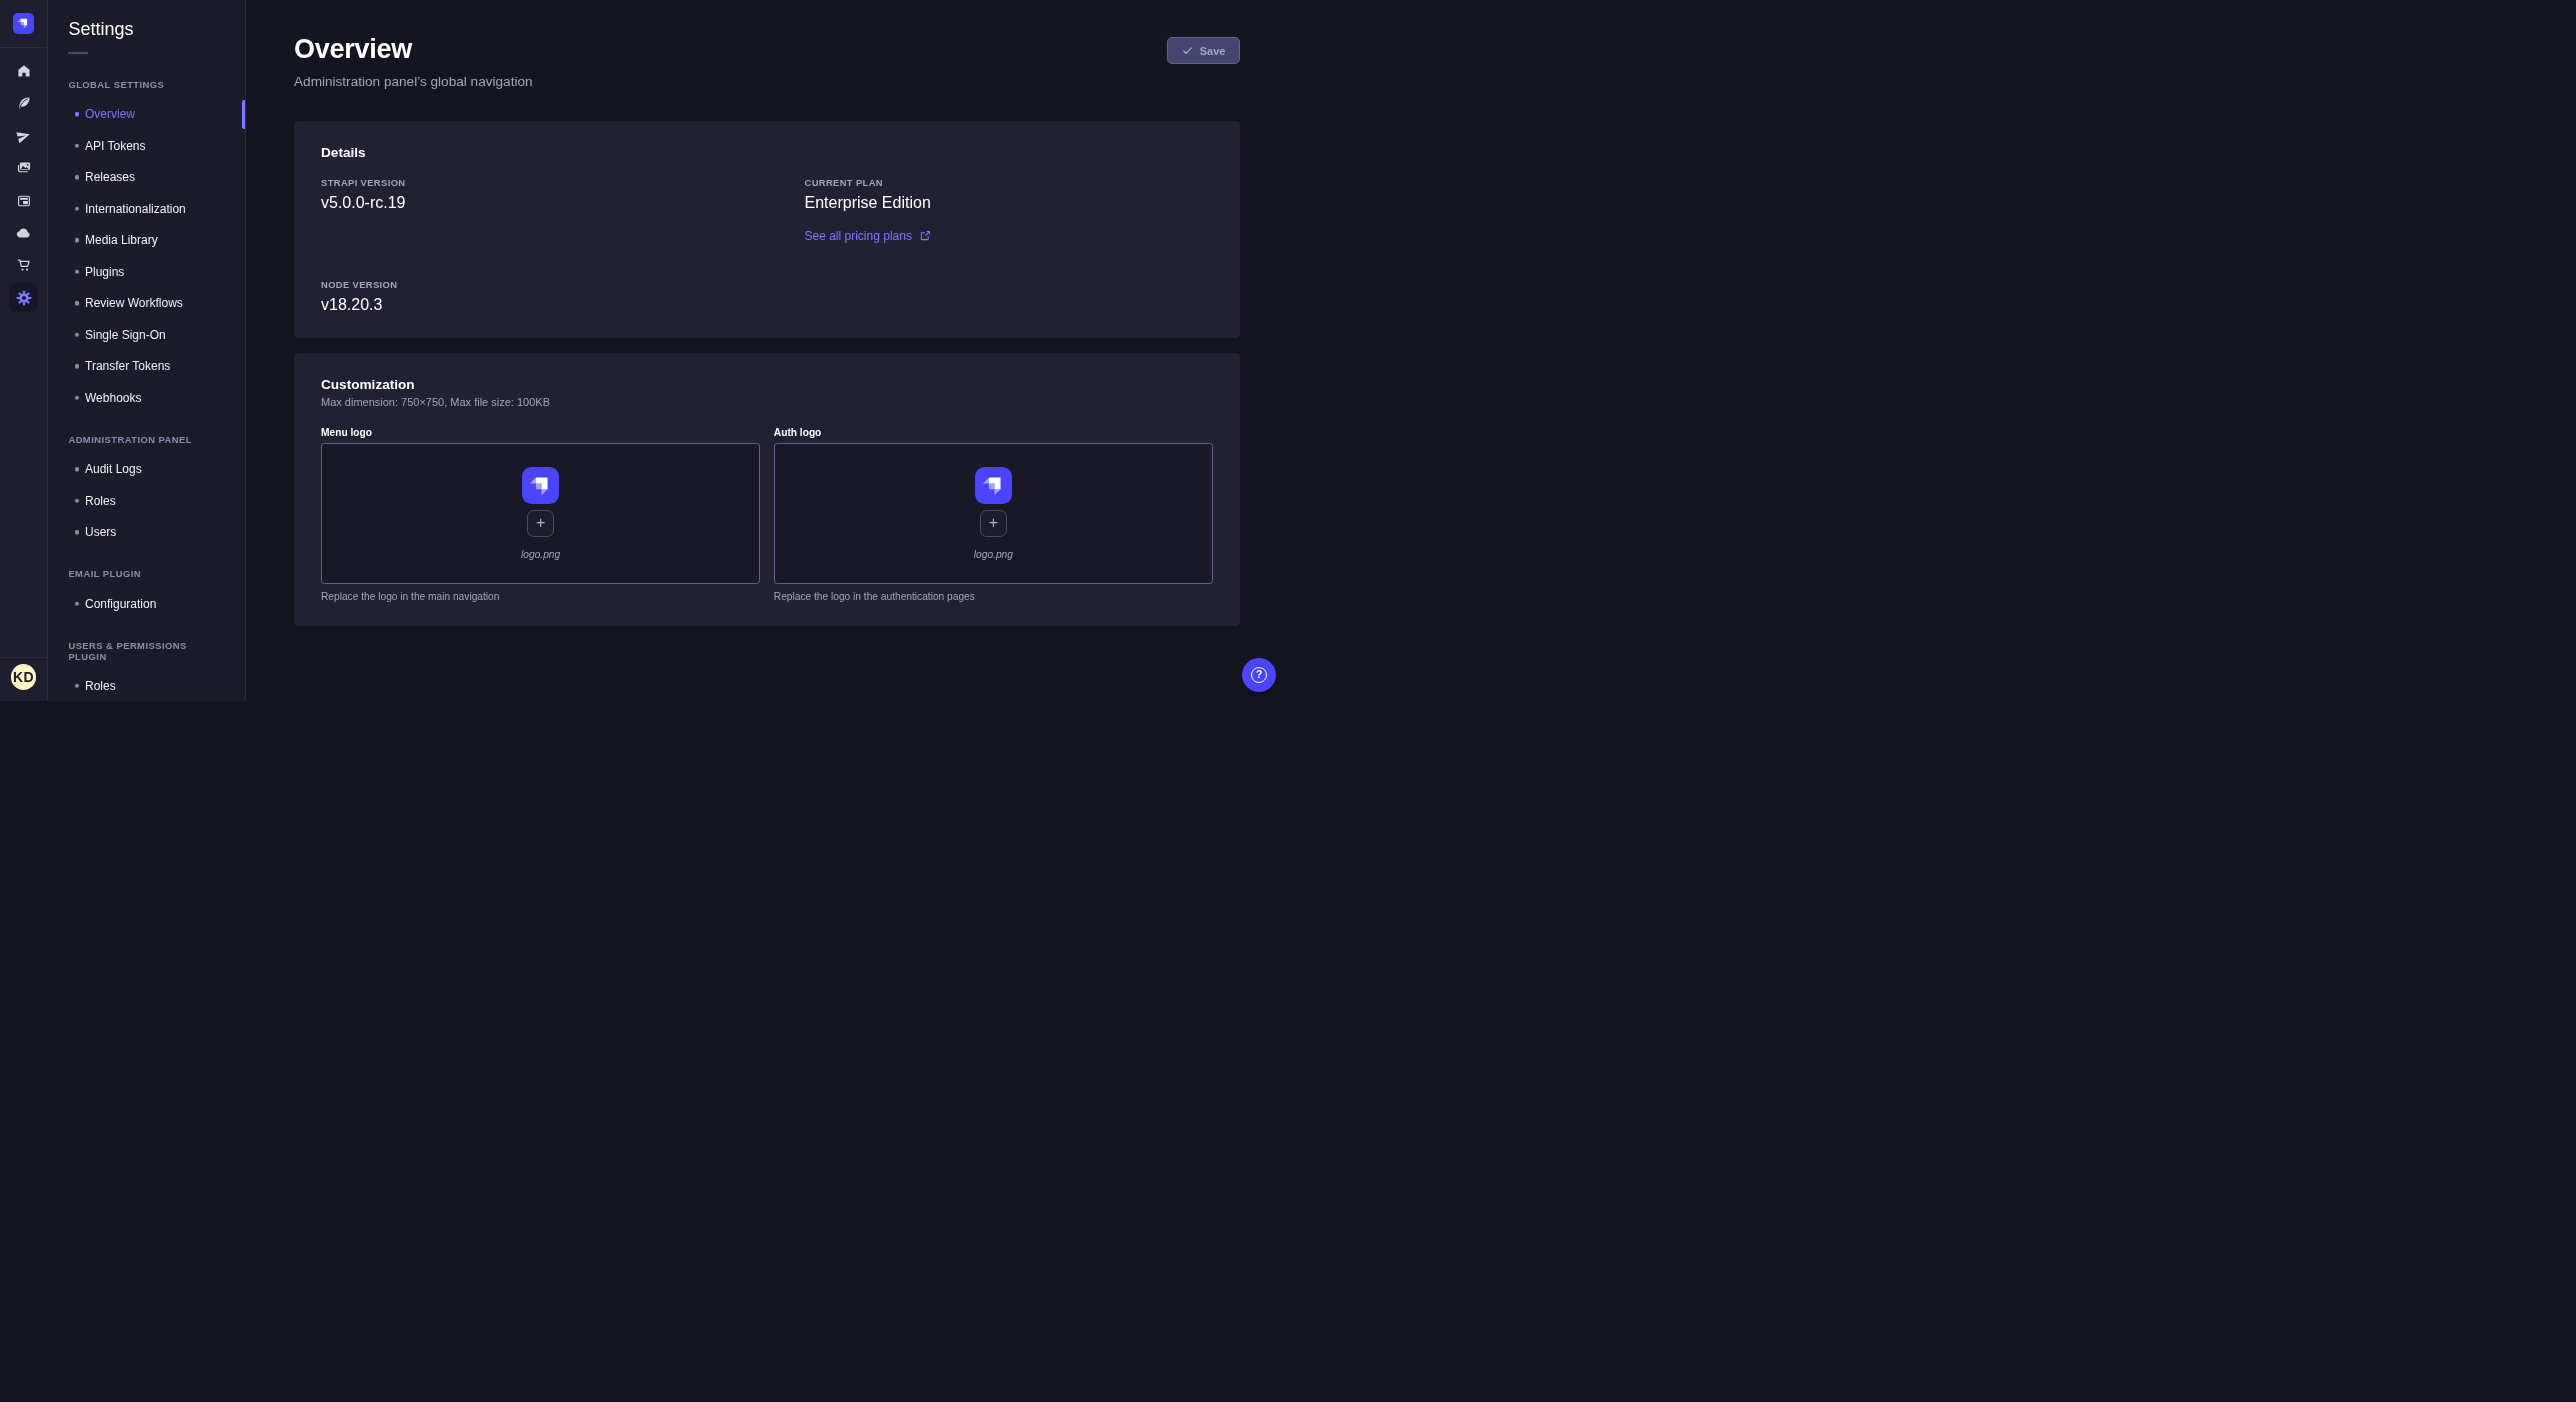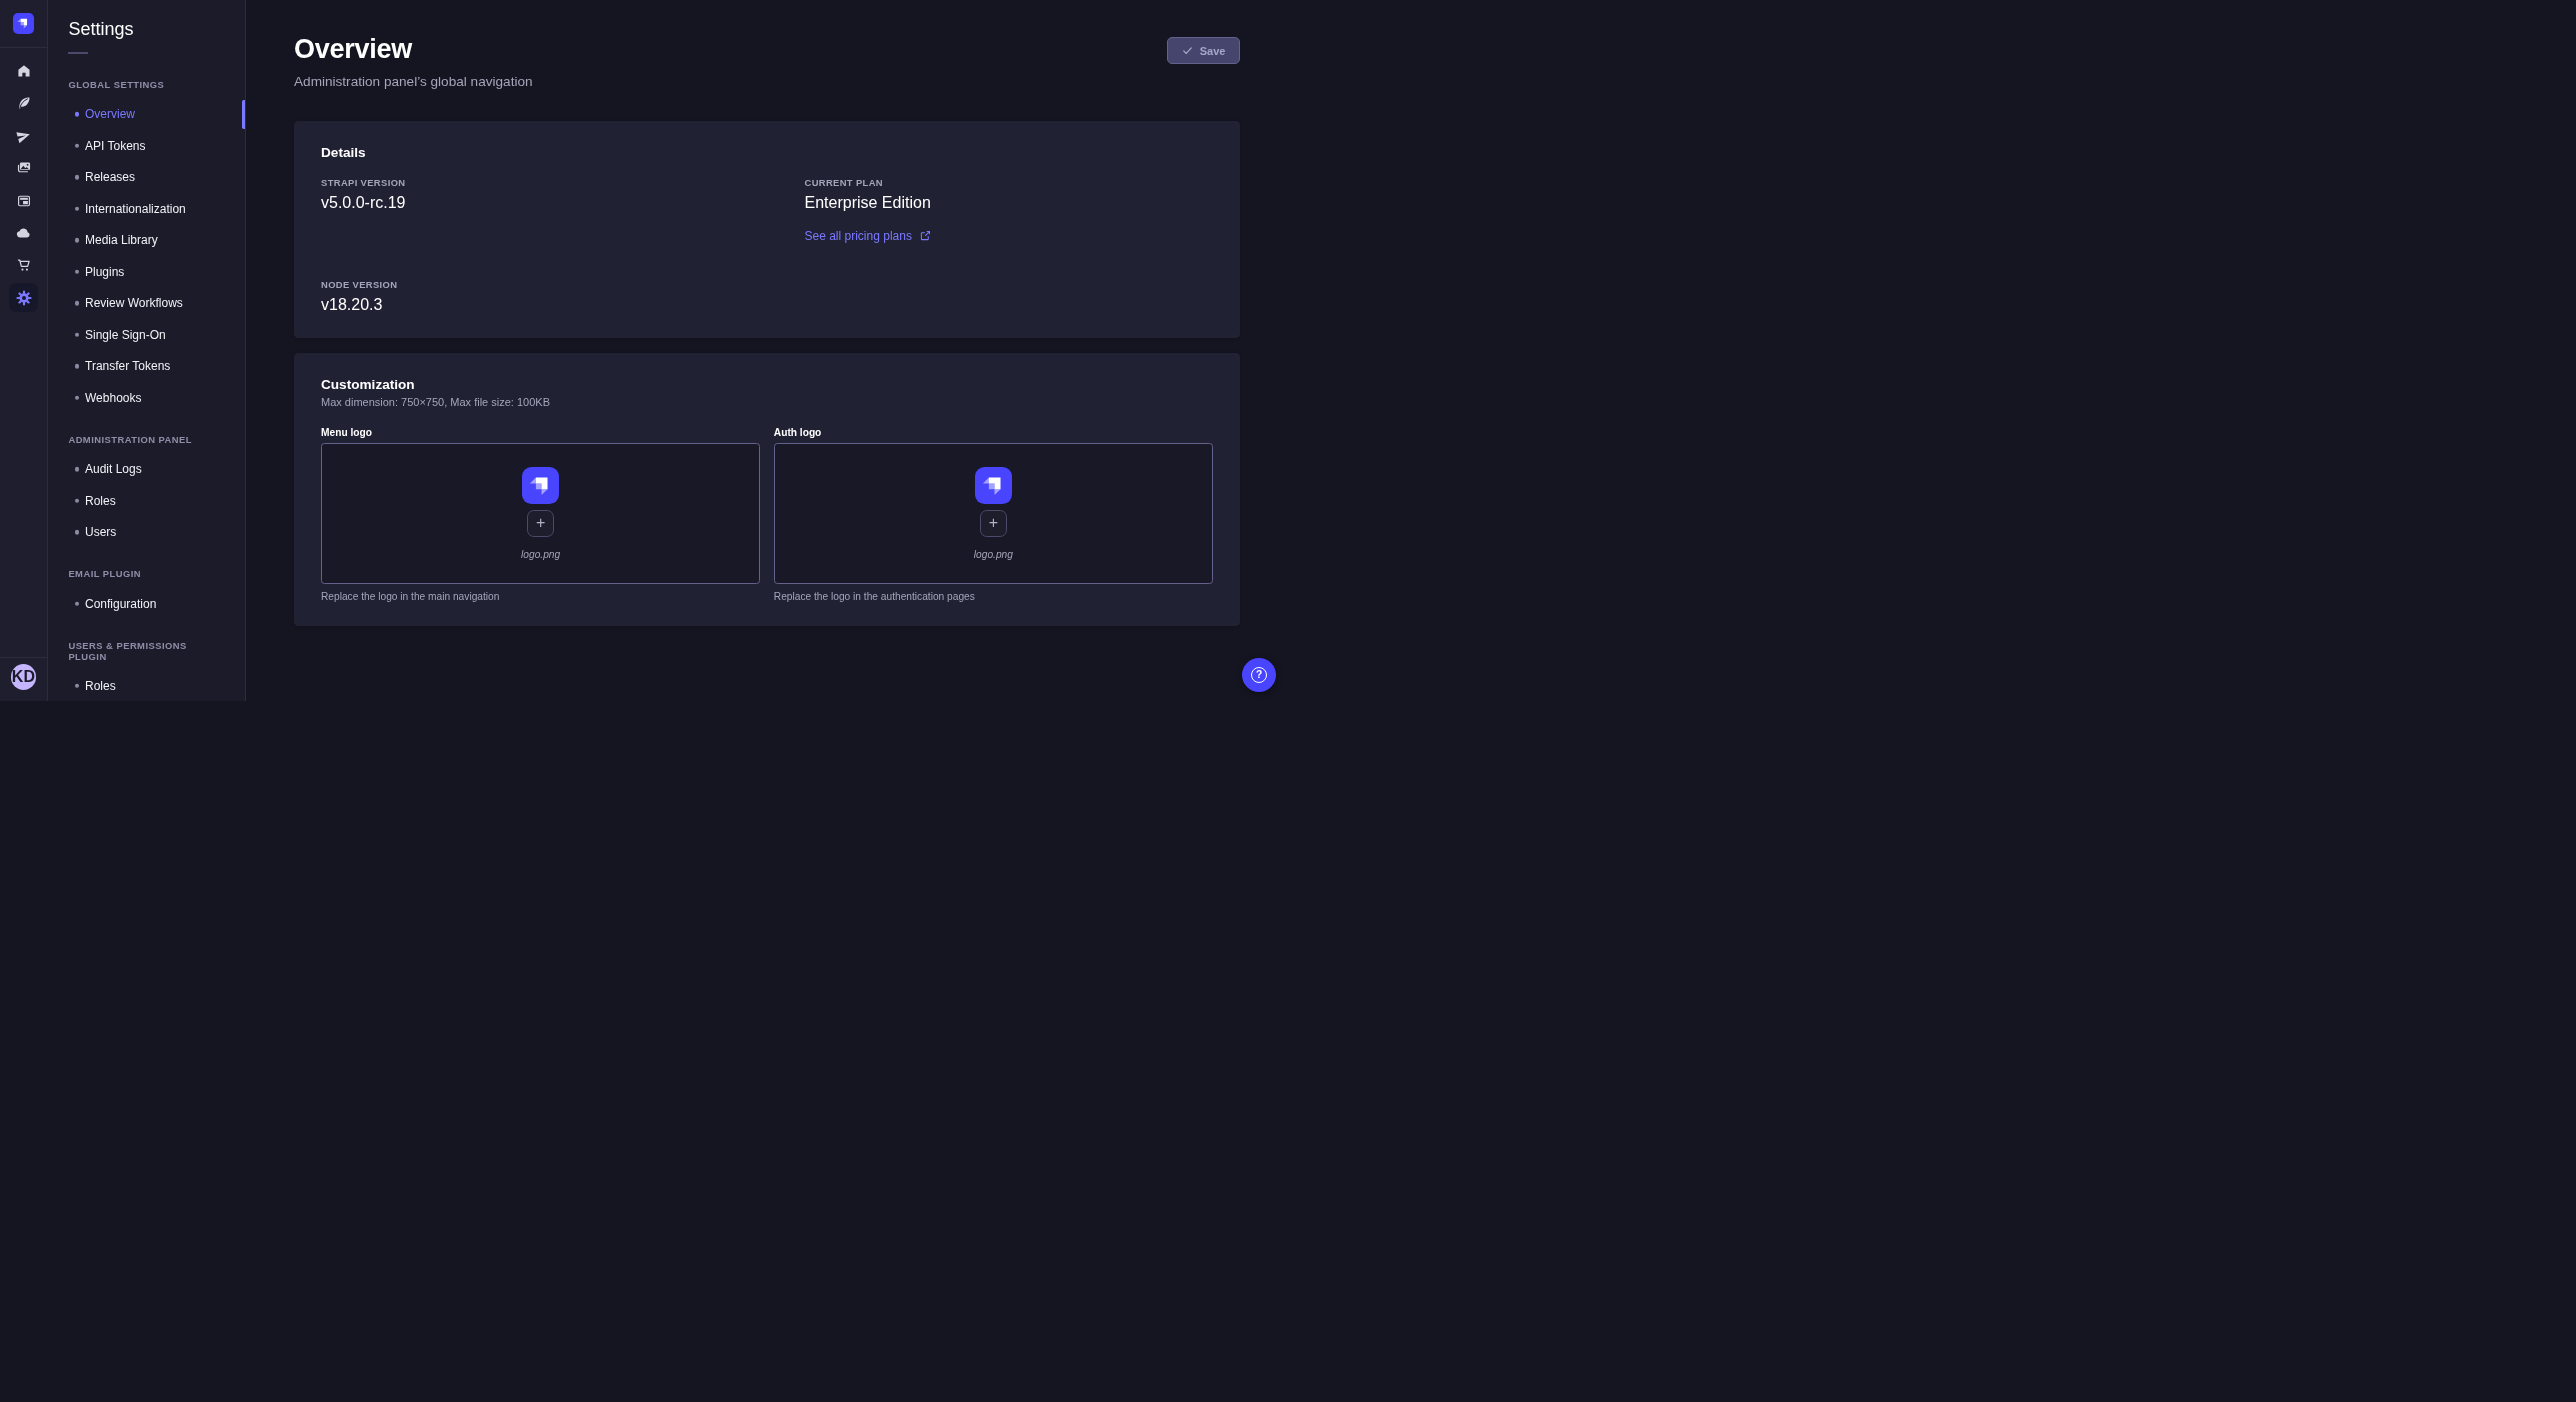--- a/index.html
+++ b/index.html
@@ -44,22 +44,22 @@
   .rail-nav{display:flex;flex-direction:column;align-items:center;gap:3.4px;padding-top:8.5px;flex:1 1 auto;}
   .rail-item{
     width:29px;height:29px;border-radius:6.8px;display:grid;place-items:center;
     color:#d4d4e0;
   }
   .rail-item svg{width:16px;height:16px;display:block;}
   .rail-item.active{background:#17172a;color:var(--active);}
   .rail-bottom{width:100%;flex:none;display:flex;flex-direction:column;align-items:center;}
   .rail-divider{width:100%;height:0.9px;background:var(--border-soft);}
   .avatar{
-    width:25.6px;height:25.6px;border-radius:50%;background:#c4b5fd;color:#1b1b29;
-    font-size:16px;font-weight:700;display:grid;place-items:center;letter-spacing:.02em;
+    width:25.6px;height:25.6px;border-radius:50%;background:#fef9c3;color:#1b1b29;
+    font-size:14px;font-weight:700;display:grid;place-items:center;letter-spacing:.02em;
     margin:7px 0 11px;
   }
 
   
   .subnav{
     width:198px;height:100%;background:var(--bg-subnav);
     border-right:0.9px solid var(--border-soft);flex:none;overflow:hidden;position:relative;
   }
   .subnav-header{padding:19px 20.4px 0;}
   .subnav-title{font-size:18px;font-weight:400;color:var(--txt-white);}

